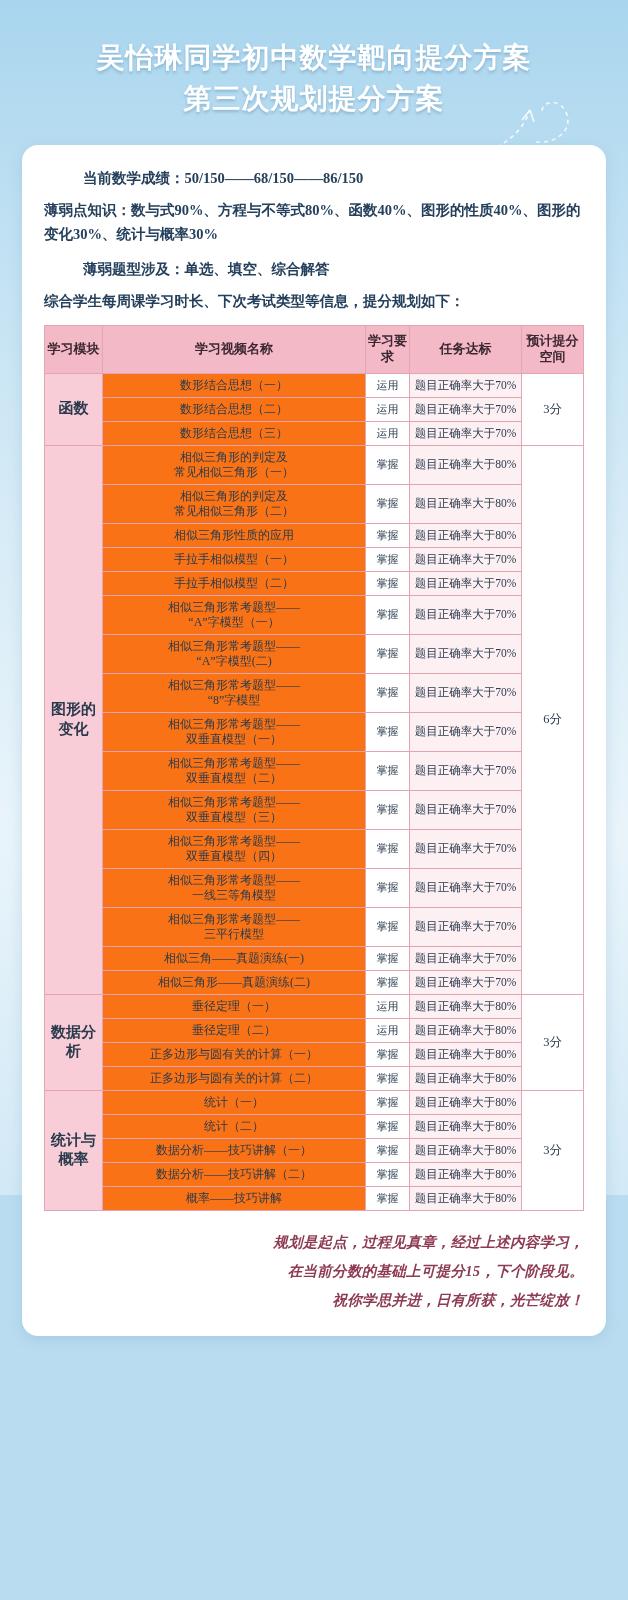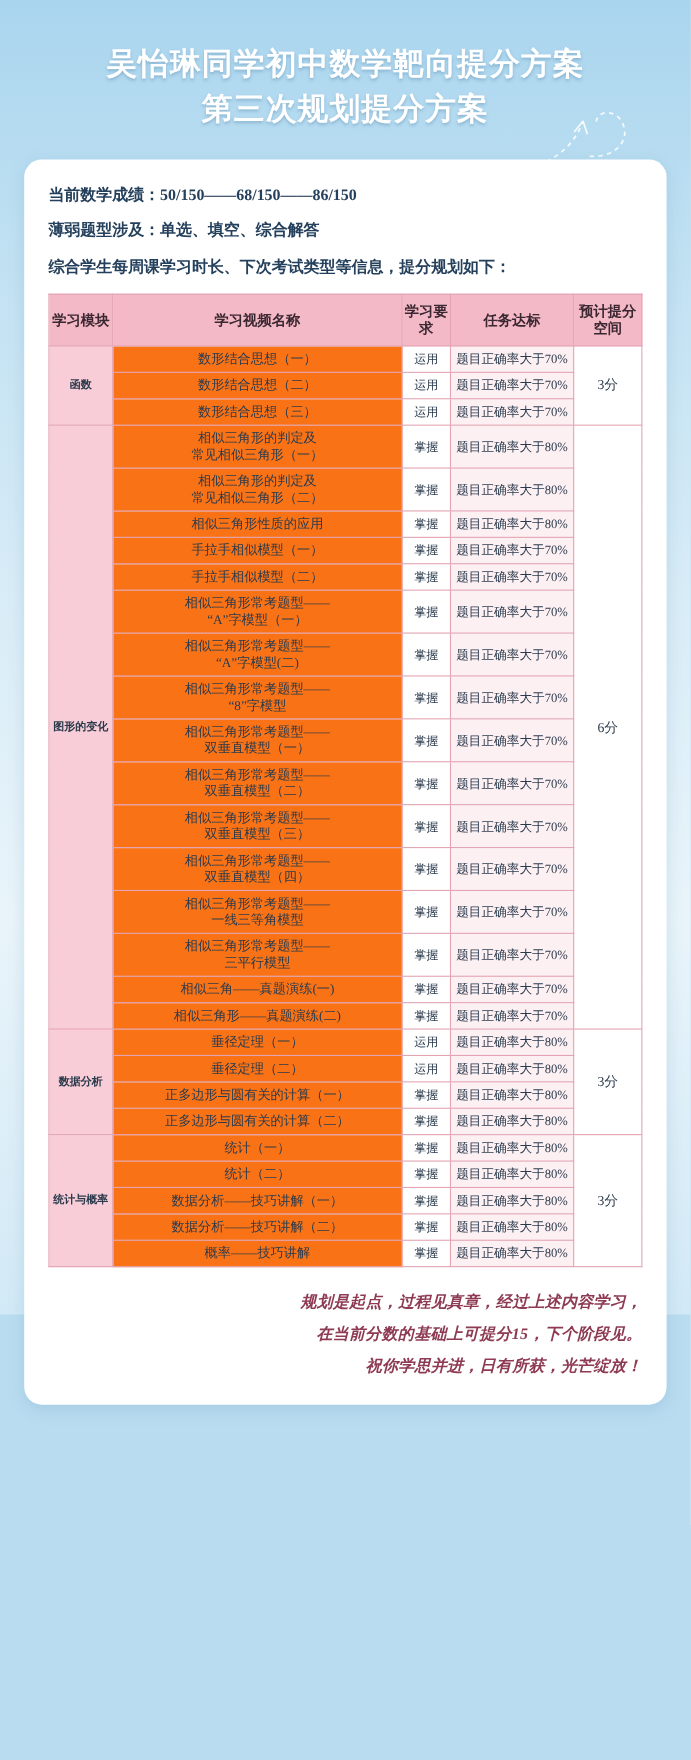--- a/index.html
+++ b/index.html
@@ -50,21 +50,21 @@
     padding: 22px 22px 26px 22px;
   }
   .intro p {
     margin: 0 0 12px 0;
     font-size: 14.5px;
     color: #25405c;
     line-height: 1.6;
     font-family: "Liberation Serif", "DejaVu Serif", serif;
     font-weight: bold;
   }
-  .intro p.tight { margin-bottom: 9px; }
+  .intro p.tight { margin-bottom: 9px; margin-left: 39px; }
   table.plan {
     width: 100%;
     border-collapse: collapse;
     margin-top: 6px;
     border: 1.5px solid #d9899c;
     table-layout: fixed;
   }
   table.plan th, table.plan td {
     border: 1px solid #e3a5b4;
     text-align: center;
@@ -75,21 +75,21 @@
   table.plan thead th {
     background: #f4b9c6;
     font-size: 13px;
     font-weight: bold;
     color: #3a2731;
     padding: 7px 2px;
     line-height: 1.25;
   }
   td.module {
     background: #f8cdd7;
-    font-size: 10px;
+    font-size: 15px;
     font-weight: bold;
     color: #3a2731;
     line-height: 1.3;
     width: 58px;
   }
   td.vname {
     background: #f97316;
     font-size: 12px;
     padding: 4px 3px;
     line-height: 1.25;
@@ -144,20 +144,21 @@
     <h1>
       <span>吴怡琳同学初中数学靶向提分方案</span><br>
       <span>第三次规划提分方案</span>
     </h1>
   </div>
 
   <div class="card">
 
     <div class="intro">
       <p class="tight">当前数学成绩：50/150——68/150——86/150</p>
+      <p>薄弱点知识：数与式90%、方程与不等式80%、函数40%、图形的性质40%、图形的变化30%、统计与概率30%</p>
       <p class="tight">薄弱题型涉及：单选、填空、综合解答</p>
       <p>综合学生每周课学习时长、下次考试类型等信息，提分规划如下：</p>
     </div>
 
     <table class="plan">
       <colgroup>
         <col class="c1">
           <col class="c2">
           <col class="c3">
           <col class="c4">

